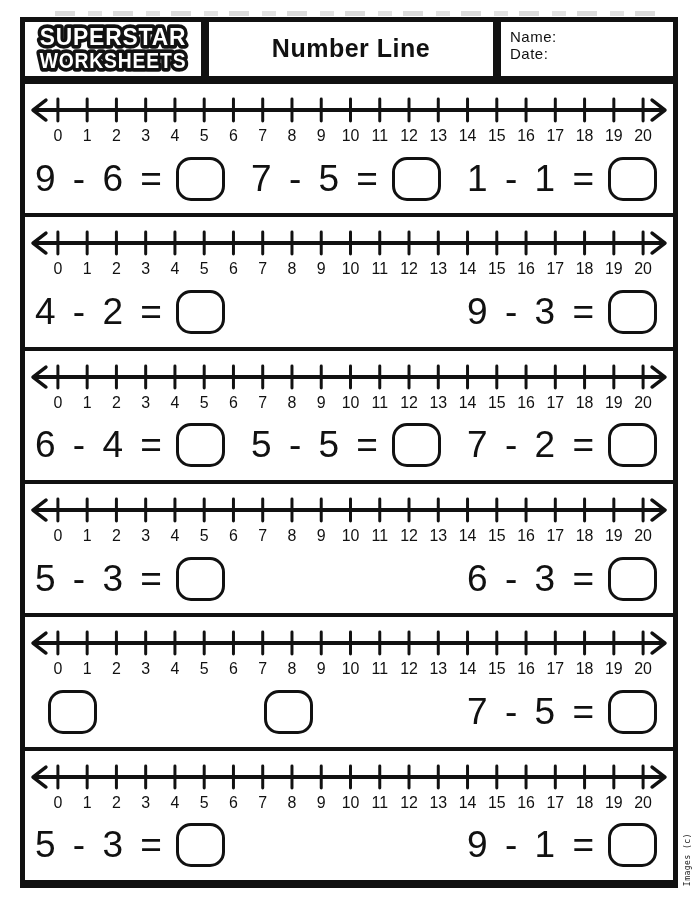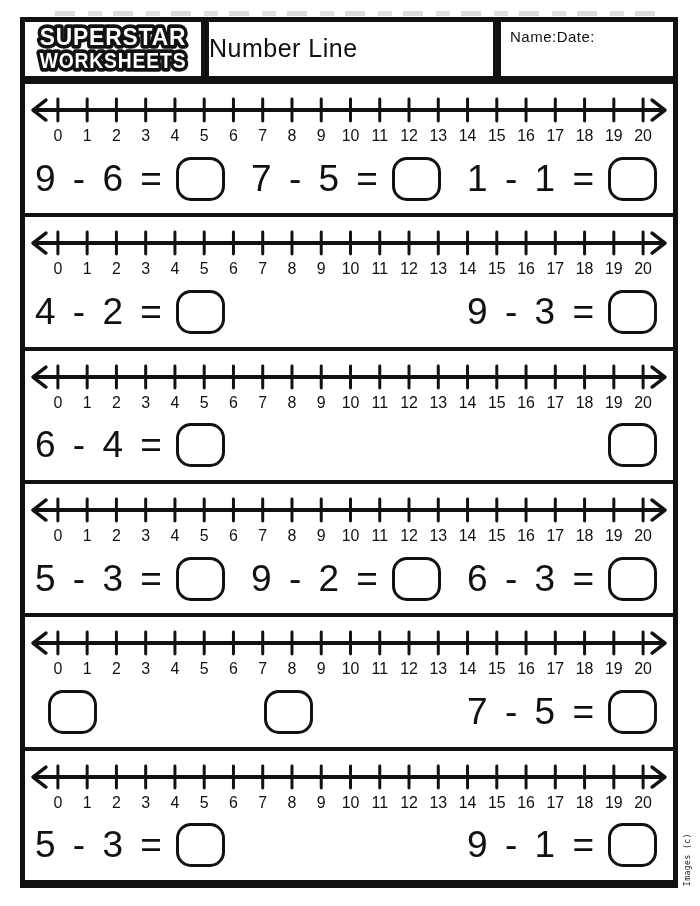--- a/index.html
+++ b/index.html
@@ -27,27 +27,27 @@
   }
   .logo-svg{width:170px;height:52px;display:block;}
   .logo-back{font-weight:bold;stroke:#111;stroke-width:8;stroke-linejoin:round;fill:#111;}
   .logo-front{font-weight:bold;fill:#fff;}
   .lg1{font-size:26px;}
   .lg2{font-size:23px;}
   .logo-svg text{text-anchor:middle;font-family:"Liberation Sans",sans-serif;letter-spacing:1px;}
   .title-cell{
     width:292px;box-sizing:border-box;flex:none;
     border-left:4px solid #111;border-right:4px solid #111;border-bottom:4px solid #111;
-    display:flex;flex-direction:column;justify-content:center;
-    font-weight:normal;font-size:25px;line-height:1.1;letter-spacing:0.5px;gap:20px;
+    display:flex;flex-direction:column;align-items:center;justify-content:center;
+    font-weight:bold;font-size:25px;line-height:1.1;letter-spacing:0.5px;gap:20px;
   }
   .name-cell{
     flex:1;box-sizing:border-box;
     border-left:4px solid #111;border-bottom:4px solid #111;
-    display:flex;flex-direction:row;
+    display:flex;flex-direction:column;justify-content:space-between;
     padding:6px 4px 21px 9px;font-size:15px;letter-spacing:0.5px;
   }
   
   .instruction{
     flex:none;height:59px;display:flex;align-items:center;justify-content:center;
     font-size:17.5px;letter-spacing:0.2px;
   }
   
   .rows{flex:1;display:flex;flex-direction:column;}
   .row{flex:1;border-top:4px solid #111;display:flex;flex-direction:column;overflow:hidden;}
@@ -273,20 +273,25 @@
           <text x="590.65" y="45" class="nl-num">19</text>
           <line x1="620" y1="3" x2="620" y2="25" class="nl-tick"></line>
           <text x="620" y="45" class="nl-num">20</text>
         </svg>
       <div class="problems">
         <div class="problem">
             <span class="expr">6 - 4 =</span>
             <span class="answer-box"></span>
           </div>
         <div class="problem">
+            <span class="expr">5 - 5 =</span>
+            <span class="answer-box"></span>
+          </div>
+        <div class="problem">
+            <span class="expr">7 - 2 =</span>
             <span class="answer-box"></span>
           </div>
       </div>
     </section>
 
     <section class="row">
       <svg class="nl" viewBox="0 0 650 56">
           <line x1="9" y1="14" x2="641" y2="14" class="nl-line"></line>
           <polyline points="21,4 8,14 21,24" class="nl-arrow"></polyline>
           <polyline points="629,4 642,14 629,24" class="nl-arrow"></polyline>
@@ -329,24 +334,20 @@
           <line x1="561.3000000000001" y1="3" x2="561.3000000000001" y2="25" class="nl-tick"></line>
           <text x="561.3000000000001" y="45" class="nl-num">18</text>
           <line x1="590.65" y1="3" x2="590.65" y2="25" class="nl-tick"></line>
           <text x="590.65" y="45" class="nl-num">19</text>
           <line x1="620" y1="3" x2="620" y2="25" class="nl-tick"></line>
           <text x="620" y="45" class="nl-num">20</text>
         </svg>
       <div class="problems">
         <div class="problem">
             <span class="expr">5 - 3 =</span>
-            <span class="answer-box"></span>
-          </div>
-        <div class="problem">
-            <span class="expr">9 - 2 =</span>
             <span class="answer-box"></span>
           </div>
         <div class="problem">
             <span class="expr">6 - 3 =</span>
             <span class="answer-box"></span>
           </div>
       </div>
     </section>
 
     <section class="row">

